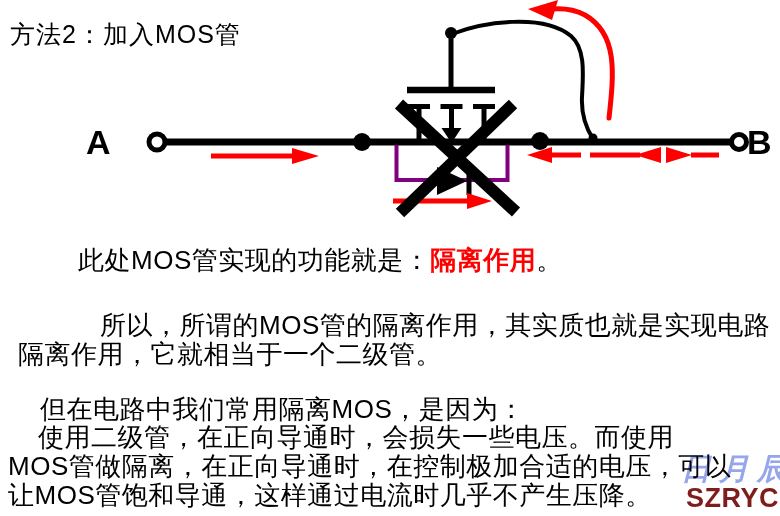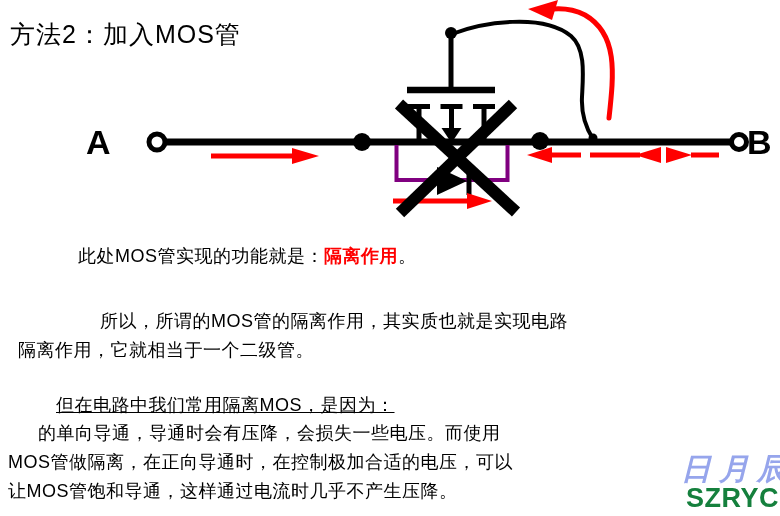--- a/index.html
+++ b/index.html
@@ -5,36 +5,36 @@
   html,body{margin:0;padding:0;background:#fff;}
   .stage{
     position:relative;width:780px;height:516px;background:#ffffff;
     overflow:hidden;
     font-family:"Liberation Sans", sans-serif;
     color:#000;
   }
   .abs{position:absolute;white-space:nowrap;}
   .title-line{left:10px;top:18px;font-size:25px;letter-spacing:1px;}
   svg.diagram{position:absolute;left:0;top:0;}
-  .body-line{font-size:18px;line-height:1.15;letter-spacing:0.5px;z-index:3;}
+  .body-line{font-size:26px;line-height:1.15;letter-spacing:0.5px;z-index:3;}
   .p1{left:78px;top:246px;}
   .p1 .hl{color:#FF0000;font-weight:bold;}
   .p2a{left:53px;top:311px;margin-left:47px;}
   .p2b{left:18px;top:340px;}
-  .p3a{left:56px;top:395px;text-decoration:underline;}
+  .p3a{left:40px;top:395px;}
   .p3b{left:38px;top:423px;}
   .p3c{left:8px;top:452px;}
   .p3d{left:8px;top:481px;}
   .wm-cn{
     left:681px;top:449px;font-size:30px;color:#96A5EC;z-index:2;
     font-family:"DejaVu Serif", serif;font-style:italic;font-weight:bold;
     letter-spacing:8px;
   }
   .wm-en{
-    left:686px;top:483px;font-size:27px;color:#15803d;font-weight:bold;z-index:2;
+    left:686px;top:483px;font-size:27px;color:#7f1d1d;font-weight:bold;z-index:2;
     letter-spacing:0.5px;
   }
 </style>
 </head>
 <body>
 
 <div class="stage">
 
   <div class="abs title-line">方法2：加入MOS管</div>
 
@@ -105,20 +105,20 @@
   </svg>
 
   <div class="abs body-line p1">
     <span>此处MOS管实现的功能就是：</span><span class="hl">隔离作用</span><span>。</span>
   </div>
 
   <div class="abs body-line p2a">所以，所谓的MOS管的隔离作用，其实质也就是实现电路</div>
   <div class="abs body-line p2b">隔离作用，它就相当于一个二级管。</div>
 
   <div class="abs body-line p3a">但在电路中我们常用隔离MOS，是因为：</div>
-  <div class="abs body-line p3b">的单向导通，导通时会有压降，会损失一些电压。而使用</div>
+  <div class="abs body-line p3b">使用二级管，在正向导通时，会损失一些电压。而使用</div>
   <div class="abs body-line p3c">MOS管做隔离，在正向导通时，在控制极加合适的电压，可以</div>
   <div class="abs body-line p3d">让MOS管饱和导通，这样通过电流时几乎不产生压降。</div>
 
   <div class="abs wm-cn">日月辰</div>
   <div class="abs wm-en">SZRYC</div>
 
 </div>
 
 </body></html>

